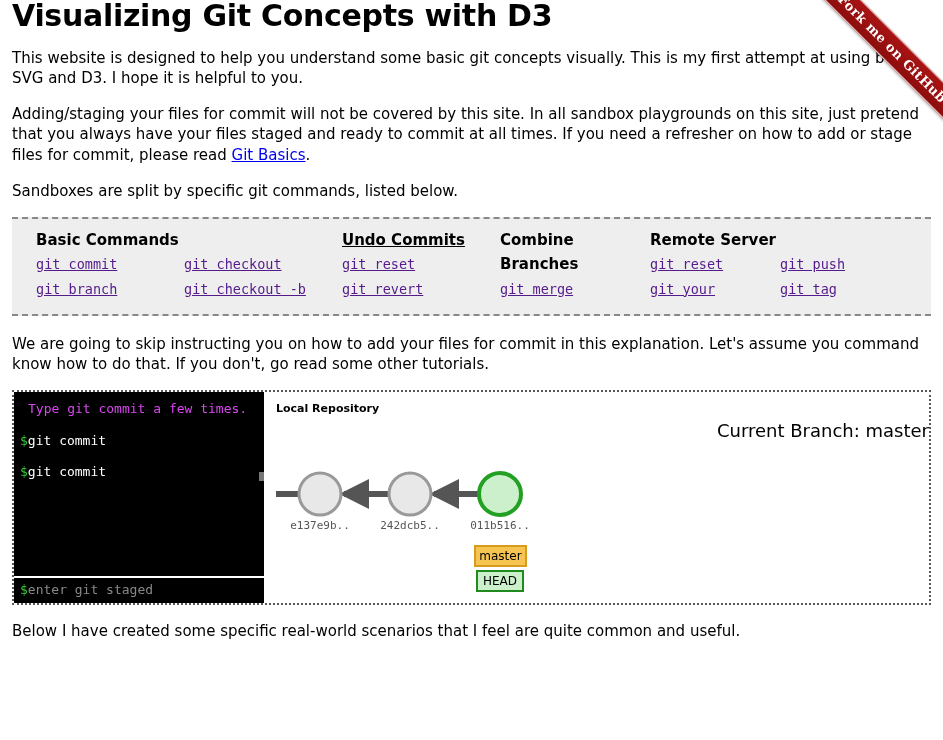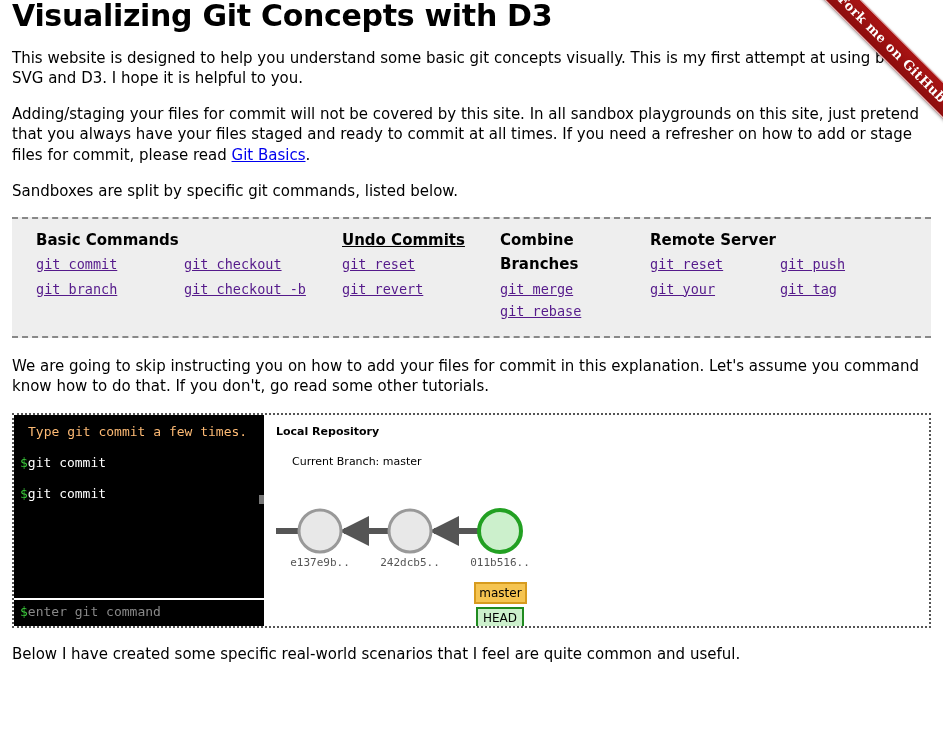--- a/index.html
+++ b/index.html
@@ -142,21 +142,21 @@
     display: flex;
     flex-direction: column;
     position: relative;
   }
   .terminal-log {
     flex: 1 1 auto;
     padding: 8px 6px 0 6px;
     overflow: hidden;
   }
   .term-instruction {
-    color: #fdba74;
+    color: #d946ef;
     margin-bottom: 4px;
     padding-left: 8px;
     white-space: pre;
   }
   .term-line { white-space: pre; line-height: 1.15; margin-top: 16px; }
   .term-prompt { color: #3ac73a; }
   .term-cmd { color: #ffffff; }
   .terminal-input {
     flex: 0 0 auto;
     border-top: 2px solid #ffffff;
@@ -178,22 +178,23 @@
     padding: 10px 0 0 12px;
     position: relative;
     overflow: hidden;
   }
   .repo-title {
     font-weight: bold;
     font-size: 11px;
     margin: 0 0 2px 0;
   }
   .repo-branch {
-    font-size: 11px;
-    margin: 16px;
+    font-size: 18px;
+    margin: 0;
+    text-align: right;
   }
   .repo-canvas {
     position: relative;
     margin-top: 6px;
     height: 160px;
   }
 </style>
 </head>
 <body>
 
@@ -231,45 +232,37 @@
         <td class="cmd-c6"><a class="cmd-link" href="#">git push</a></td>
       </tr>
       <tr>
         <td class="cmd-c1"><a class="cmd-link" href="#">git branch</a></td>
         <td class="cmd-c2"><a class="cmd-link" href="#">git checkout -b</a></td>
         <td class="cmd-c3"><a class="cmd-link" href="#">git revert</a></td>
         <td class="cmd-c4"><a class="cmd-link" href="#">git merge</a></td>
         <td class="cmd-c5"><a class="cmd-link" href="#">git your</a></td>
         <td class="cmd-c6"><a class="cmd-link" href="#">git tag</a></td>
       </tr>
-      <tr>
-        <td class="cmd-c1"></td>
-        <td class="cmd-c2"></td>
-        <td class="cmd-c3"></td>
-        <td class="cmd-c4"><a class="cmd-link" href="#">git rebase</a></td>
-        <td class="cmd-c5"></td>
-        <td class="cmd-c6"></td>
-      </tr>
     </tbody>
       </table>
   </div>
 
   <p class="para">We are going to skip instructing you on how to add your files for commit in this explanation. Let's assume you command know how to do that. If you don't, go read some other tutorials.</p>
 
 
   <div class="sandbox">
 
     <div class="terminal">
       <div class="terminal-log">
         <div class="term-instruction">Type git commit a few times.</div>
         <div class="term-line"><span class="term-prompt">$</span><span class="term-cmd">git commit</span></div>
         <div class="term-line"><span class="term-prompt">$</span><span class="term-cmd">git commit</span></div>
       </div>
       <div class="term-scroll-mark"></div>
-      <div class="terminal-input"><span class="term-prompt">$</span><span class="term-placeholder">enter git command</span></div>
+      <div class="terminal-input"><span class="term-prompt">$</span><span class="term-placeholder">enter git staged</span></div>
     </div>
 
     <div class="repo-pane">
       <div class="repo-title">Local Repository</div>
       <div class="repo-branch">Current Branch: master</div>
 
       <div class="repo-canvas">
         <svg width="660" height="160" viewBox="0 0 660 160">
           <defs>
             <marker id="arrowhead" markerWidth="5" markerHeight="5" refX="4.2" refY="2.5" orient="auto">

